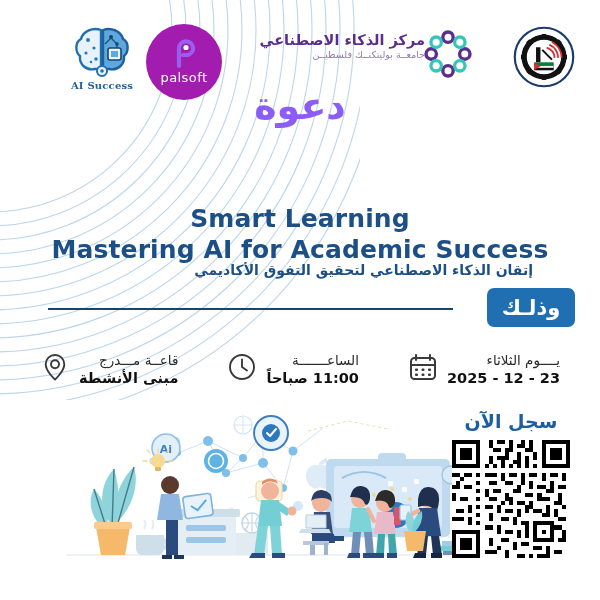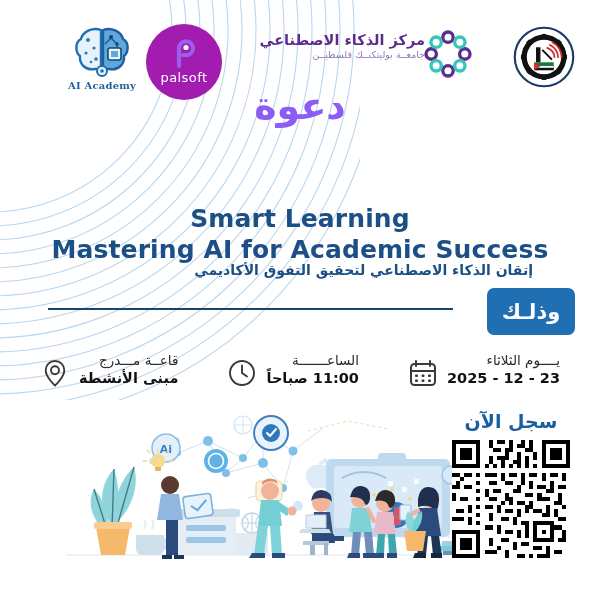--- a/index.html
+++ b/index.html
@@ -52,32 +52,32 @@
   .title-en.l1{top:204px;font-size:25px;}
   .title-en.l2{top:235px;font-size:25px;}
   .subtitle-ar{
     position:absolute;left:0;top:262px;width:533px;direction:rtl;
     font-size:14px;font-weight:700;color:#1c4f86;z-index:6;
   }
 
   
   .rule{position:absolute;left:48px;top:308px;width:405px;height:2px;background:#16456e;z-index:6;}
   .badge{
-    position:absolute;right:25px;top:288px;min-width:88px;height:47px;border-radius:7px;
+    position:absolute;right:25px;top:288px;min-width:88px;height:39px;border-radius:7px;
     background:#1f6fb2;color:#fff;display:flex;align-items:center;justify-content:center;
     font-size:21px;font-weight:700;direction:rtl;padding:0 8px;box-sizing:border-box;z-index:7;
     letter-spacing:.5px;
   }
 
   
   .info-row{
     position:absolute;left:40px;top:345px;width:520px;height:50px;
     display:flex;flex-direction:row-reverse;justify-content:space-between;align-items:center;z-index:6;
   }
-  .info{display:flex;flex-direction:row-reverse;align-items:flex-end;gap:9px;direction:rtl;}
+  .info{display:flex;flex-direction:row-reverse;align-items:flex-start;gap:9px;direction:rtl;}
   .info .ico{width:30px;height:30px;flex:0 0 30px;}
   .info .txt{text-align:right;line-height:1.28;}
   .info .t1{font-size:13.5px;color:#2b2b2b;letter-spacing:.2px;white-space:nowrap;}
   .info .t2{font-size:14.5px;font-weight:700;color:#111;white-space:nowrap;}
 
   
   .register{
     position:absolute;right:24px;top:410px;width:130px;text-align:center;direction:rtl;
     font-size:19px;font-weight:700;color:#1c5fa0;z-index:6;
   }
@@ -130,21 +130,21 @@
         </g>
         <g fill="#15486f">
           <circle cx="40" cy="13" r="2"></circle>
             <circle cx="46" cy="20" r="1.8"></circle>
         </g>
         <rect x="37" y="24" width="13" height="12" rx="2" fill="#eaf4fc" stroke="#15486f" stroke-width="1.6"></rect>
         <rect x="40" y="27" width="7" height="6" fill="#5fa8dd"></rect>
         <circle cx="31" cy="47" r="5" fill="#e8f2fb" stroke="#1f6fb2" stroke-width="2"></circle>
         <circle cx="31" cy="47" r="1.8" fill="#1f6fb2"></circle>
       </svg>
-      <div class="caption">AI Academy</div>
+      <div class="caption">AI Success</div>
     </div>
 
     <div class="logo-palsoft">
       <svg width="26" height="30" viewBox="0 0 26 30">
         <path d="M8 27 L8 9 A7 7 0 1 1 17 16 L12 16" fill="none" stroke="#9b5cf0" stroke-width="4.2" stroke-linecap="round"></path>
         <circle cx="15" cy="8.5" r="2.6" fill="#ffffff"></circle>
       </svg>
       <div class="pname">palsoft</div>
     </div>
 

